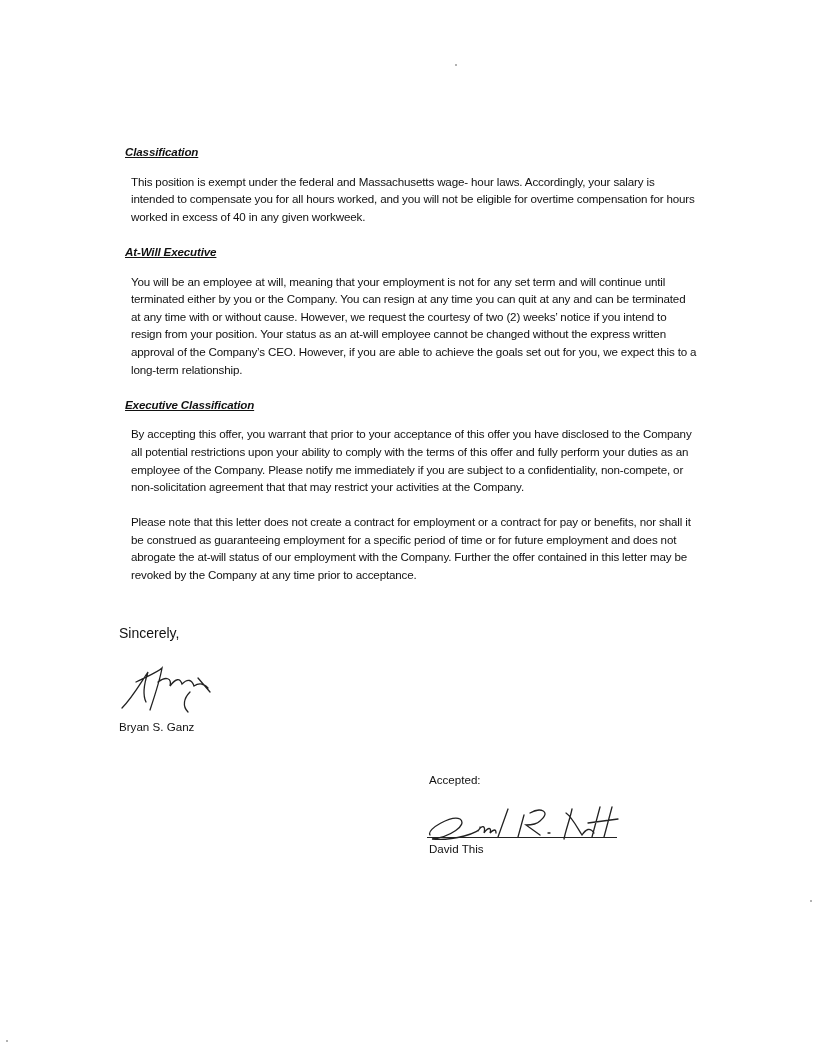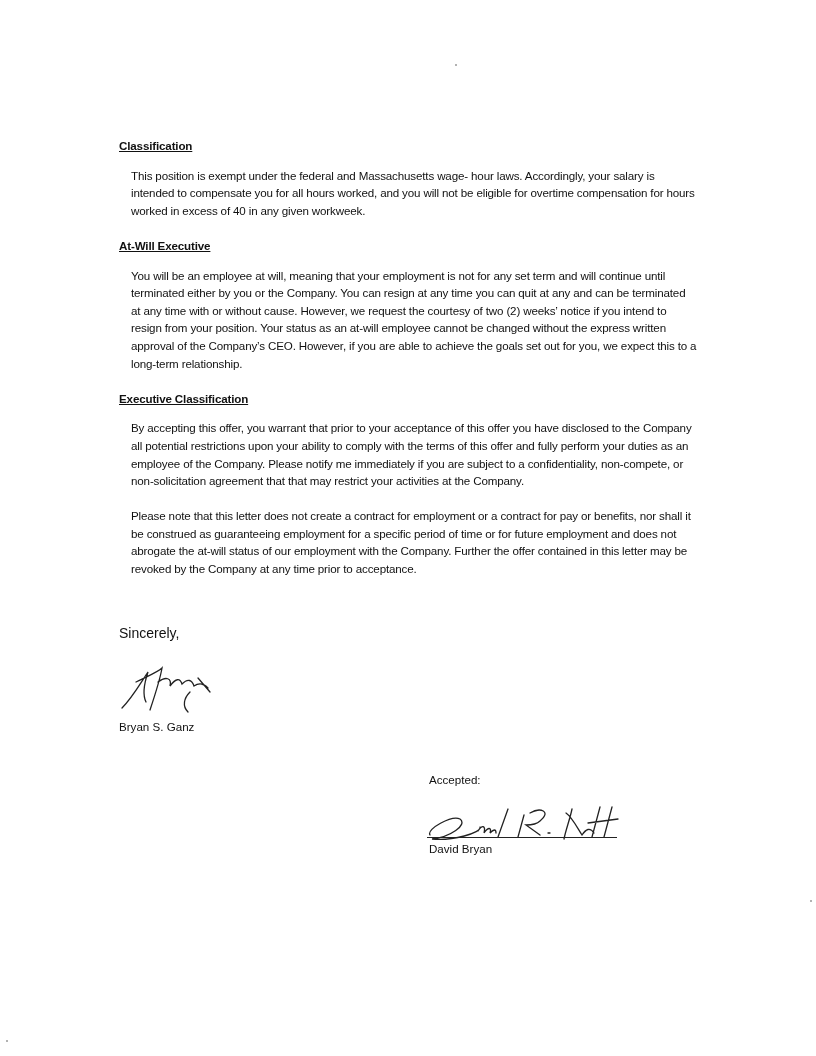--- a/index.html
+++ b/index.html
@@ -1,21 +1,21 @@
 <!DOCTYPE html>
 <html><head>
 <meta charset="utf-8">
 <style>
   html, body { margin: 0; padding: 0; background: #fff; }
   body { width: 816px; height: 1056px; position: relative; overflow: hidden;
          font-family: "Liberation Sans", sans-serif; color: #111; }
   .page { position: absolute; left: 0; top: 0; width: 816px; height: 1056px; background: #fff; }
   .content { position: absolute; left: 119px; top: 137px; width: 590px;
              font-size: 11.6px; line-height: 17.6px; letter-spacing: -0.15px; }
-  .heading { font-weight: bold; text-decoration: underline; margin: 0; }
+  .heading { font-weight: bold; text-decoration: underline; margin: 6px; font-style: italic; }
   .para { margin: 12px; }
   .section { margin-bottom: 17.6px; }
   .closing { position: absolute; left: 119px; top: 625px; font-size: 14px; }
   .sig1 { position: absolute; left: 118px; top: 662px; width: 100px; height: 52px; }
   .name1 { position: absolute; left: 119px; top: 720px; font-size: 11.6px; }
   .accepted { position: absolute; left: 429px; top: 773px; font-size: 11.6px; }
   .sig2 { position: absolute; left: 422px; top: 803px; width: 200px; height: 40px; }
   .sigline { position: absolute; left: 427px; top: 837px; width: 190px; height: 1px; background: #222; }
   .name2 { position: absolute; left: 429px; top: 842px; font-size: 11.6px; }
   .speck { position: absolute; width: 2px; height: 2px; background: #999; border-radius: 1px; }
@@ -48,18 +48,18 @@
   <svg class="sig1" viewBox="0 0 100 52">
     <path d="M4 46 C 14 36, 22 22, 30 10 C 26 22, 24 32, 28 40 M 18 20 C 30 14, 40 10, 44 6 C 42 18, 38 30, 32 48 M 40 20 C 48 14, 54 16, 52 24 C 58 16, 62 16, 64 22 C 70 16, 74 18, 76 24 C 82 20, 86 22, 90 26 M 80 16 L 92 30 M 72 30 C 66 36, 64 44, 70 50" fill="none" stroke="#222" stroke-width="1.3" stroke-linecap="round"></path>
   </svg>
   <div class="name1">Bryan S. Ganz</div>
 
   <div class="accepted">Accepted:</div>
   <svg class="sig2" viewBox="0 0 200 40">
     <path d="M 8 32 C 4 26, 30 12, 38 16 C 46 22, 28 34, 10 36 C 30 38, 60 30, 58 24 M 56 28 C 60 22, 64 22, 62 30 C 66 24, 70 24, 68 30 C 72 26, 74 26, 74 30 M 86 6 L 76 34 M 108 10 C 118 4, 130 8, 118 18 C 114 22, 108 22, 104 22 L 118 32 M 102 12 L 96 34 M 126 30 L 128 30 M 150 6 C 148 16, 144 26, 142 36 M 144 10 C 150 14, 156 26, 160 32 C 164 26, 168 24, 172 30 M 178 4 L 170 34 M 190 4 L 182 34 M 166 20 L 196 16" fill="none" stroke="#222" stroke-width="1.3" stroke-linecap="round"></path>
   </svg>
   <div class="sigline"></div>
-  <div class="name2">David Bryan</div>
+  <div class="name2">David This</div>
 
   <div class="speck" style="left:455px; top:64px;"></div>
   <div class="speck" style="left:6px; top:1040px;"></div>
   <div class="speck" style="left:810px; top:900px;"></div>
 </div>
 
 </body></html>

